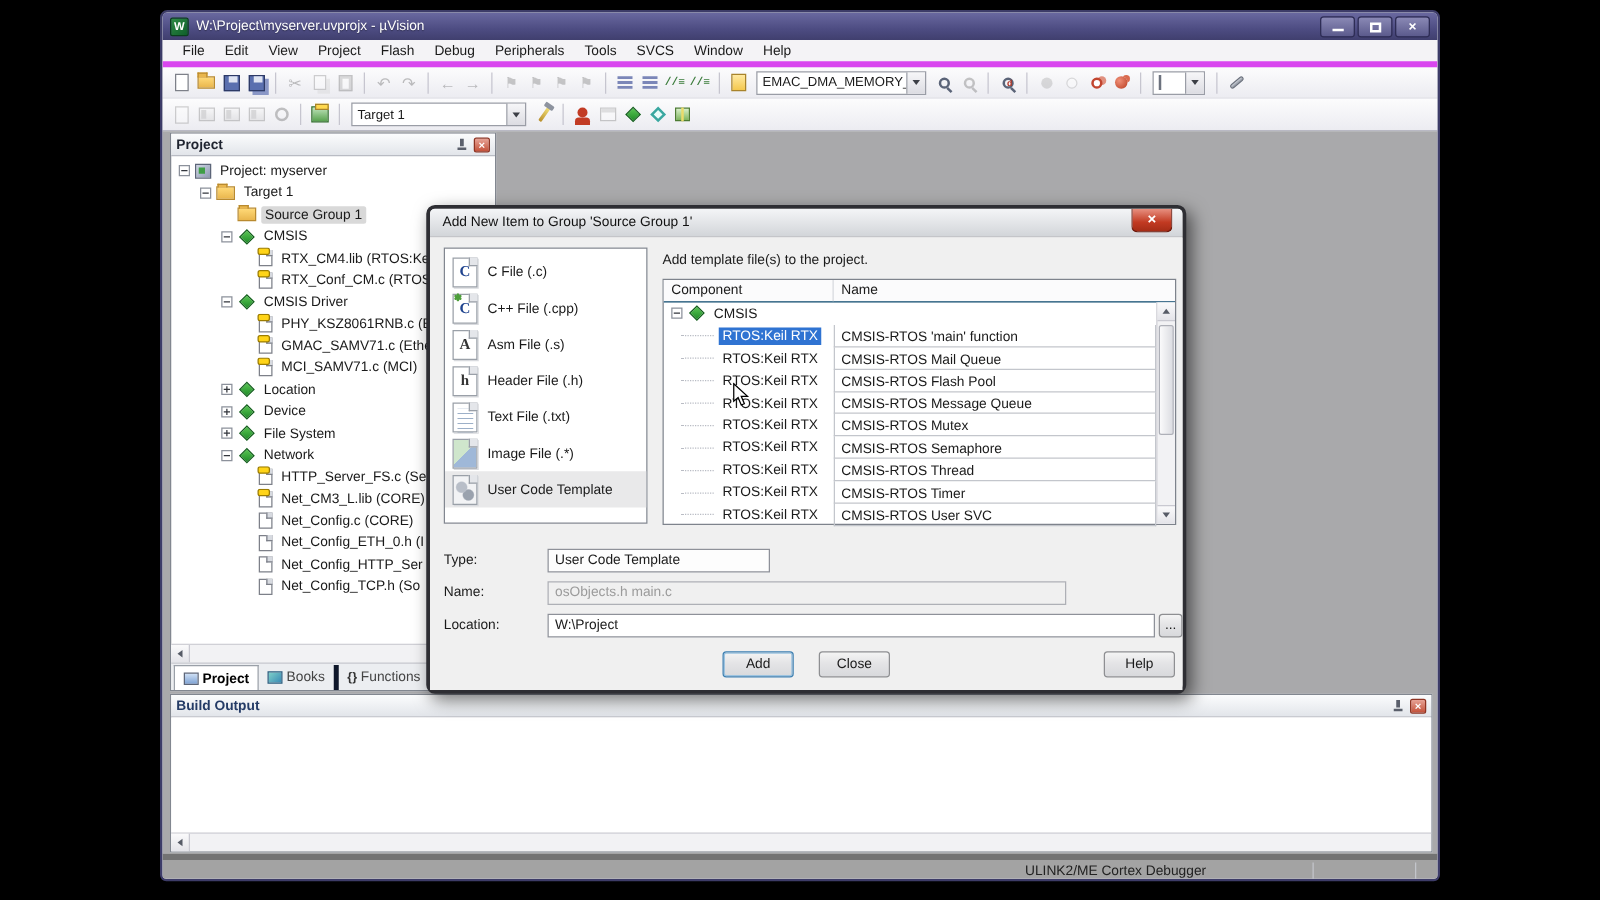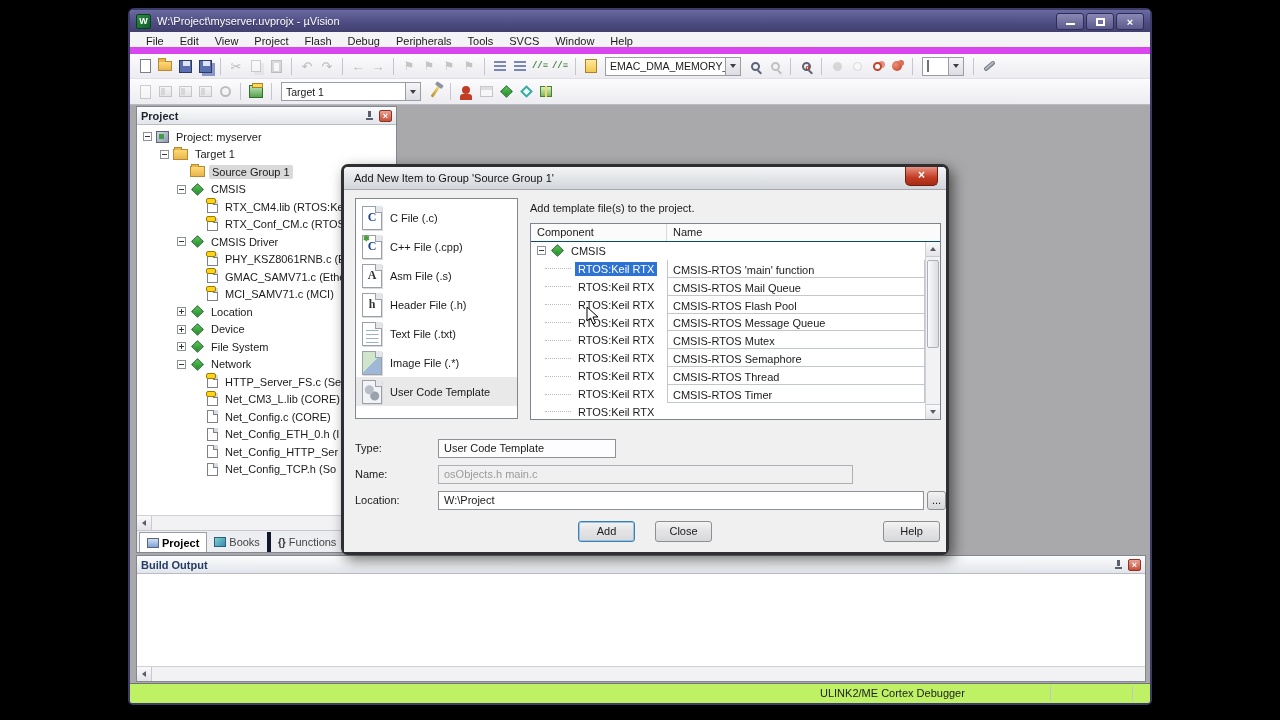--- a/index.html
+++ b/index.html
@@ -17,21 +17,21 @@
               color:#fff; font-size:9px; font-weight:bold; text-align:center; line-height:13px; }
   .title-text { flex:1; font-size:11px; text-shadow:0 1px 1px rgba(0,0,0,.4); white-space:nowrap; overflow:hidden; }
   .win-btns { display:flex; gap:2px; }
   .win-btn { width:28px; height:17px; border:1px solid #2e2d55; border-radius:3px;
              background:linear-gradient(#8a89b5,#5b5a8c); position:relative; }
   .win-btn .g-min { position:absolute; left:9px; bottom:4px; width:9px; height:2px; background:#fff; }
   .win-btn .g-max { position:absolute; left:9px; top:4px; width:9px; height:8px; border:2px solid #fff; }
   .win-btn .g-close { position:absolute; inset:0; color:#fff; font-weight:bold; font-size:11px; text-align:center; line-height:16px; }
 
   .menubar { position:absolute; left:0; top:22px; right:0; height:22px; background:#f4f3f6;
-             border-bottom:7px solid #d946ef; display:flex; align-items:flex-start; padding-left:8px; }
+             border-bottom:5px solid #d946ef; display:flex; align-items:flex-start; padding-left:8px; }
   .menu-item { padding:3px 8px; cursor:default; }
 
   .tbar { position:absolute; left:0; right:0; background:linear-gradient(#fcfcfd,#ececf1);
           display:flex; align-items:center; padding-left:6px; gap:2px; }
   #tb1 { top:44px; height:25px; border-bottom:1px solid #e0dfe6; }
   #tb2 { top:69px; height:26px; border-bottom:1px solid #b9b9c4; }
   .tsep { width:1px; height:17px; background:#c6c5cf; margin:0 4px; }
   .ticon { width:18px; height:18px; display:inline-flex; align-items:center; justify-content:center;
            position:relative; border-radius:2px; }
   .ticon.dis { opacity:.35; filter:grayscale(1); }
@@ -136,22 +136,22 @@
   .tabicon.books { background:linear-gradient(135deg,#7fd0c9,#3a8bb5); border-color:#2a5f80; }
   .tabtxt-icon { font-weight:bold; color:#333; font-size:10px; }
 
   
   #build-output { position:absolute; left:6px; top:450px; width:1010px; height:127px;
                   background:#fff; border:1px solid #828790; display:flex; flex-direction:column; }
   #build-output .panel-hdr { color:#243b66; }
   #bo-content { flex:1; background:#fff; }
 
   
-  #statusbar { position:absolute; left:0; right:0; bottom:0; height:20px; background:#bef264;
-               border-top:1px solid #737373; display:flex; align-items:center;margin-top:12px; }
+  #statusbar { position:absolute; left:0; right:0; bottom:0; height:20px; background:#a3a3a3;
+               border-top:5px solid #737373; display:flex; align-items:center;margin-top:12px; }
   #status-text { position:absolute; left:690px; top:3px; color:#222; }
   .st-sep { position:absolute; top:2px; width:1px; height:15px; background:#c3c5cb; }
 
   
   #dialog { position:absolute; left:211px; top:59px; width:608px; height:391px;
             border:3px solid #2e2e33; border-radius:7px; background:#f0f0f0;
             box-shadow:4px 5px 14px rgba(0,0,0,.55); }
   #dlg-title { height:23px; background:linear-gradient(#f4f5f7,#d2d5d9); border-bottom:1px solid #a8aab0;
                border-radius:4px 4px 0 0; display:flex; align-items:center; padding-left:10px; color:#111; }
   #dlg-close { position:absolute; right:8px; top:0; width:33px; height:19px;
@@ -706,20 +706,23 @@
                 </div>
                 <div class="tc-name">
                   <span>CMSIS-RTOS Timer</span>
                 </div>
               </div>
               <div class="tr-row">
                 <div class="tc-comp">
                   <span class="dots"></span>
                   <span class="ctext">RTOS:Keil RTX</span>
                 </div>
+                <div class="tc-name">
+                  <span>CMSIS-RTOS User SVC</span>
+                </div>
               </div>
             </div>
           <div id="tbl-vscroll">
             <span class="sbtn">
                 <span class="arr-u"></span>
               </span>
             <div id="tbl-thumb"></div>
             <span class="sbtn bottom">
                 <span class="arr-d"></span>
               </span>

